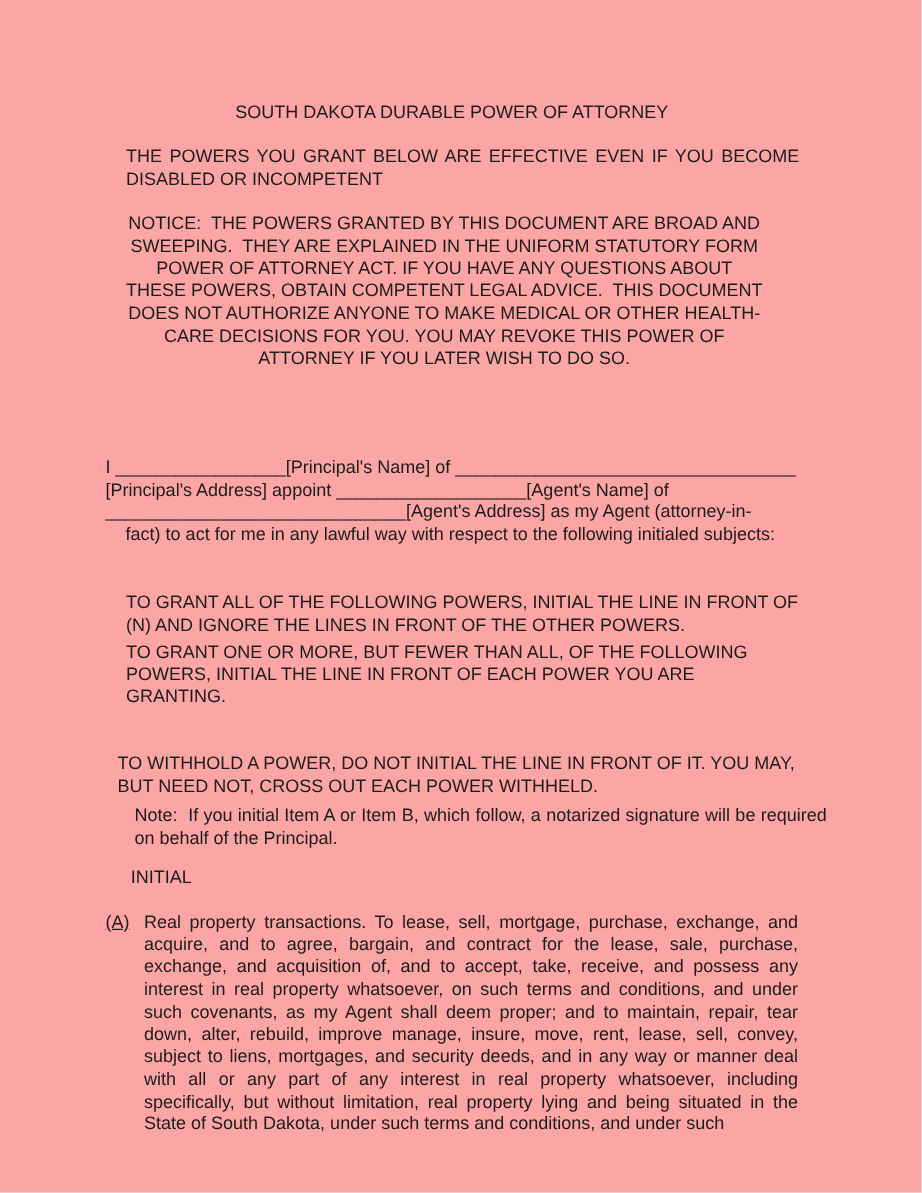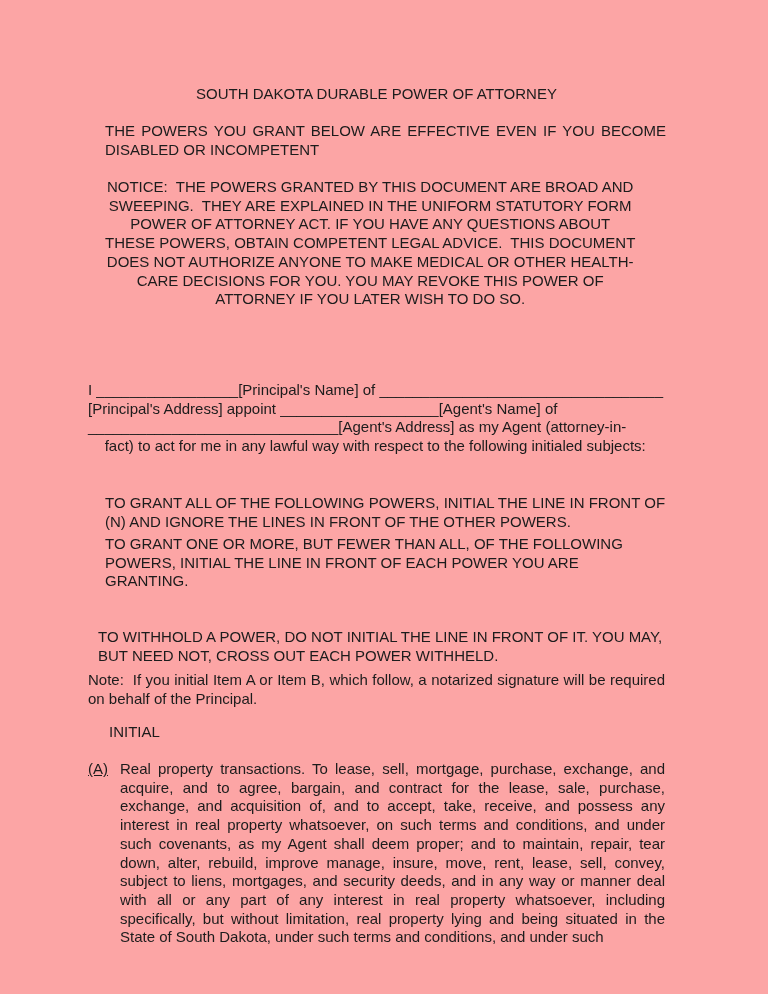--- a/index.html
+++ b/index.html
@@ -19,20 +19,21 @@
     overflow: hidden;
   }
   .block {
     position: absolute;
   }
   .pre {
     white-space: pre;          
   }
   .prewrap {
     white-space: pre-wrap;     
+    margin-left: 24px;
   }
   .justify {
     text-align: justify;
   }
   .doc-title {
     top: 85px;
     left: 88px;
     width: 577px;
     text-align: center;
   }

